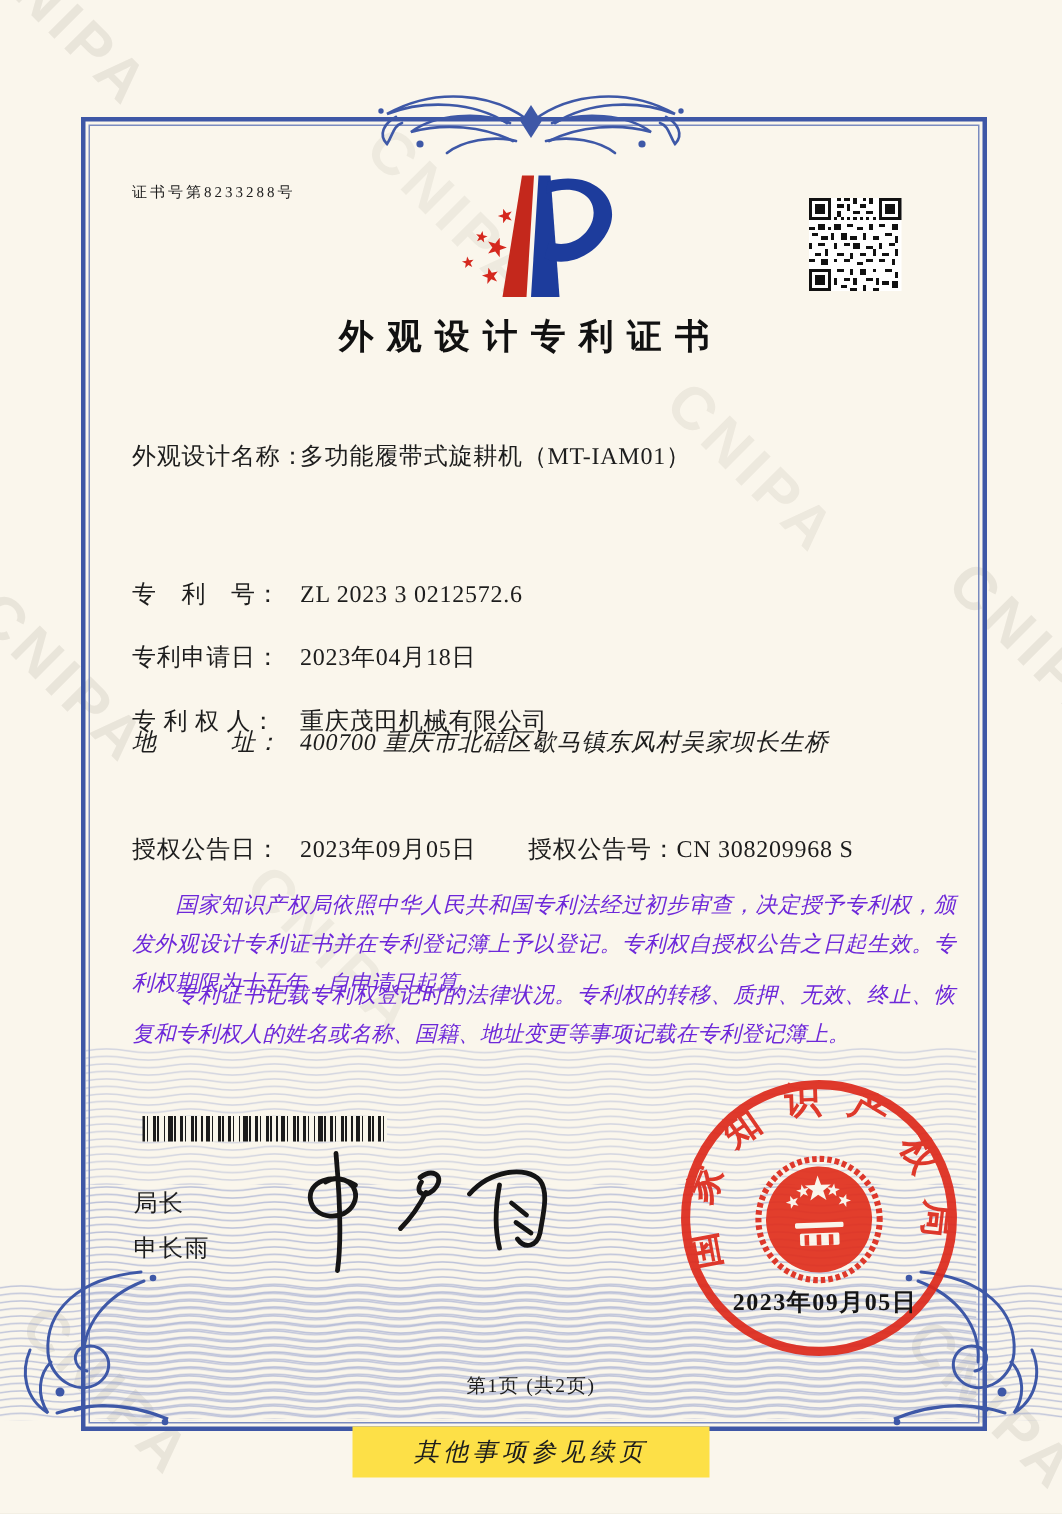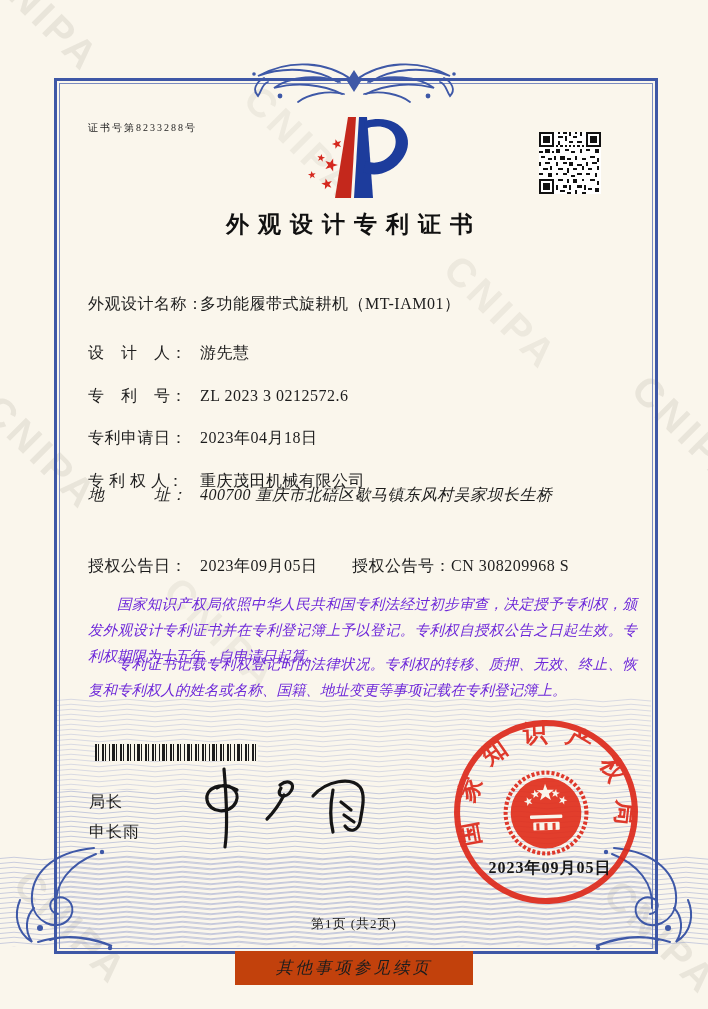--- a/index.html
+++ b/index.html
@@ -102,21 +102,21 @@
     position:absolute;left:470px;top:858px;width:160px;
     text-align:center;font-size:16px;font-weight:bold;letter-spacing:1px;
     color:#151515;
   }
   .page-num{
     position:absolute;left:0;top:915px;width:100%;
     text-align:center;font-size:13px;letter-spacing:1px;
   }
   .cont-note{
     position:absolute;left:50%;top:951px;transform:translateX(-50%);
-    background:#c2410c;
+    background:#fde047;
     padding:6px 41px;
     font-size:16.5px;font-style:italic;letter-spacing:3px;
     white-space:nowrap;
   }
 </style>
 </head>
 <body>
 
 <div class="page">
 
@@ -221,23 +221,20 @@
                  M9 22h2v1h-2z M13 22h1v2h-1z M16 22h2v2h-2z M20 22h1v1h-1z M24 22h2v1h-2z M27 23h1v2h-1z
                  M8 25h1v2h-1z M11 25h2v1h-2z M14 25h1v2h-1z M18 25h2v1h-2z M21 25h1v2h-1z M23 26h2v1h-2z M26 26h2v2h-2z
                  M10 27h2v1h-2z M13 28h2v1h-2z M17 27h1v2h-1z M20 28h2v1h-2z"></path>
       </g>
     </svg>
 
     <div class="title">外观设计专利证书</div>
 
     <div class="frow r0">
       <span class="flabel">外观设计名称：</span><span class="fvalue">多功能履带式旋耕机（MT-IAM01）</span>
-    </div>
-    <div class="frow r1">
-      <span class="flabel">设　计　人：</span><span class="fvalue">游先慧</span>
     </div>
     <div class="frow r2">
       <span class="flabel">专　利　号：</span><span class="fvalue">ZL 2023 3 0212572.6</span>
     </div>
     <div class="frow r3">
       <span class="flabel">专利申请日：</span><span class="fvalue">2023年04月18日</span>
     </div>
     <div class="frow r4">
       <span class="flabel">专 利 权 人：</span><span class="fvalue">重庆茂田机械有限公司</span>
     </div>

